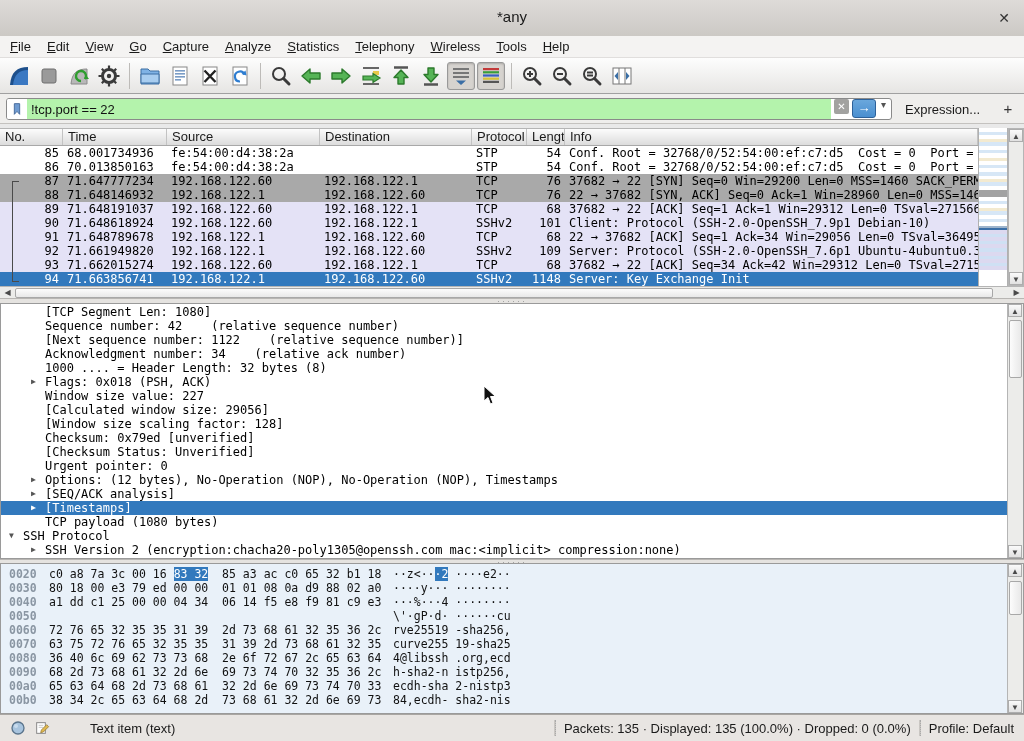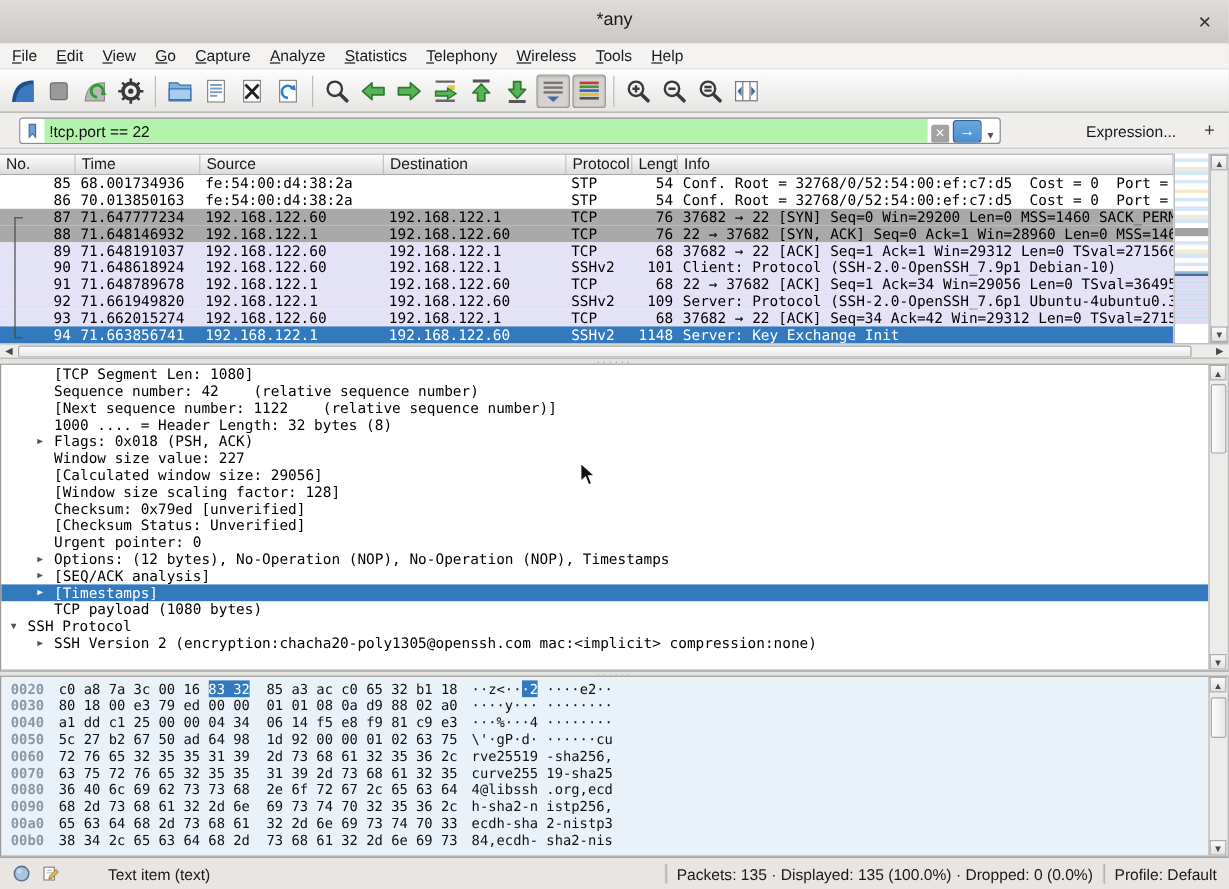--- a/index.html
+++ b/index.html
@@ -26,22 +26,22 @@
     background:linear-gradient(#fdfdfd,#e6e5e3);border-bottom:1px solid #a0a0a0;
     display:flex;align-items:center;padding-left:4px;box-sizing:border-box;}
   .tbtn{width:28px;height:28px;border-radius:3px;display:flex;align-items:center;justify-content:center;margin:0 1px;}
   .tbtn svg{width:24px;height:24px;display:block;}
   .tbtn.pressed{background:#d6d3cf;border:1px solid #999;box-shadow:inset 0 1px 2px rgba(0,0,0,.2);width:26px;height:26px;}
   .tsep{width:1px;height:26px;background:#bdbbb8;margin:0 5px;}
 
   
   #filterbar{position:absolute;left:0;top:94px;width:1024px;height:30px;background:#efeeec;
     border-bottom:1px solid #c4c2bf;box-sizing:border-box;}
-  #filter-box{position:absolute;left:16px;top:4px;width:818px;height:22px;background:#fff;
-    border:1px solid #8a8a8a;border-radius:3px;display:flex;align-items:flex-end;box-sizing:border-box;overflow:hidden;}
+  #filter-box{position:absolute;left:6px;top:4px;width:886px;height:22px;background:#fff;
+    border:1px solid #8a8a8a;border-radius:3px;display:flex;align-items:flex-start;box-sizing:border-box;overflow:hidden;}
   #bookmark{width:20px;height:20px;display:flex;align-items:center;justify-content:center;background:#fff;}
   #filter-input{flex:1;height:100%;background:var(--filter-green);border:none;outline:none;
     font-size:13px;font-family:"Liberation Sans",sans-serif;color:#111;padding:0 4px;}
   #clear-btn{width:15px;height:15px;background:#a2a2a0;border-radius:2px;color:#fff;font-size:10px;
     line-height:15px;text-align:center;margin:0 3px;flex:none;}
   #apply-btn{width:22px;height:17px;background:linear-gradient(#6aa7dc,var(--apply-blue));border:1px solid #2d6199;
     border-radius:3px;color:#fff;font-size:13px;line-height:15px;text-align:center;flex:none;font-weight:bold;}
   #filter-caret{font-size:10px;color:#555;padding:0 5px;flex:none;}
   #expression-label{position:absolute;left:905px;top:8px;font-size:13px;color:#1a1a1a;}
   #add-filter-btn{position:absolute;right:8px;top:6px;font-size:15px;color:#333;width:16px;text-align:center;}
@@ -425,20 +425,21 @@
   </div>
 </div>
 
 <div class="splitter" style="top:298px;height:5px;">······</div>
 
 <div id="details">
   <div id="drows" class="mono">
       <div class="drow"><span style="position: absolute; left: 44px;">[TCP Segment Len: 1080]</span></div>
       <div class="drow"><span style="position: absolute; left: 44px;">Sequence number: 42    (relative sequence number)</span></div>
       <div class="drow"><span style="position: absolute; left: 44px;">[Next sequence number: 1122    (relative sequence number)]</span></div>
+      <div class="drow"><span style="position: absolute; left: 44px;">Acknowledgment number: 34    (relative ack number)</span></div>
       <div class="drow"><span style="position: absolute; left: 44px;">1000 .... = Header Length: 32 bytes (8)</span></div>
       <div class="drow"><span class="exp" style="left: 30px;">▶</span><span style="position: absolute; left: 44px;">Flags: 0x018 (PSH, ACK)</span></div>
       <div class="drow"><span style="position: absolute; left: 44px;">Window size value: 227</span></div>
       <div class="drow"><span style="position: absolute; left: 44px;">[Calculated window size: 29056]</span></div>
       <div class="drow"><span style="position: absolute; left: 44px;">[Window size scaling factor: 128]</span></div>
       <div class="drow"><span style="position: absolute; left: 44px; text-align: center;">Checksum: 0x79ed [unverified]</span></div>
       <div class="drow"><span style="position: absolute; left: 44px;">[Checksum Status: Unverified]</span></div>
       <div class="drow"><span style="position: absolute; left: 44px;">Urgent pointer: 0</span></div>
       <div class="drow"><span class="exp" style="left: 30px;">▶</span><span style="position: absolute; left: 44px;">Options: (12 bytes), No-Operation (NOP), No-Operation (NOP), Timestamps</span></div>
       <div class="drow"><span class="exp" style="left: 30px;">▶</span><span style="position: absolute; left: 44px;">[SEQ/ACK analysis]</span></div>
@@ -454,21 +455,21 @@
   </div>
 </div>
 
 <div class="splitter" style="top:559px;height:4px;">······</div>
 
 <div id="hexpane">
   <div id="hrows" class="mono">
       <div class="hrow"><span class="hoff">0020</span><span class="hhex"><span>c0 a8 7a 3c 00 16 </span><span class="hl">83 32</span><span>  85 a3 ac c0 65 32 b1 18</span></span><span class="hascii"><span>··z&lt;··</span><span class="hl">·2</span><span> ····e2··</span></span></div>
       <div class="hrow"><span class="hoff">0030</span><span class="hhex"><span>80 18 00 e3 79 ed 00 00  01 01 08 0a d9 88 02 a0</span><span></span></span><span class="hascii"><span>····y··· ········</span><span></span></span></div>
       <div class="hrow"><span class="hoff">0040</span><span class="hhex"><span>a1 dd c1 25 00 00 04 34  06 14 f5 e8 f9 81 c9 e3</span><span></span></span><span class="hascii"><span>···%···4 ········</span><span></span></span></div>
-      <div class="hrow"><span class="hoff">0050</span><span class="hhex"><span>5c 27 b2 67 50 ad 64 98  1d 92 00 00 01 02 63 75</span><span></span></span><span class="hascii"><span>\'·gP·d· ······cu</span><span></span></span></div>
+      <div class="hrow"><span class="hoff">0050</span><span class="hascii"><span>\'·gP·d· ······cu</span><span></span></span></div>
       <div class="hrow"><span class="hoff">0060</span><span class="hhex"><span>72 76 65 32 35 35 31 39  2d 73 68 61 32 35 36 2c</span><span></span></span><span class="hascii"><span>rve25519 -sha256,</span><span></span></span></div>
       <div class="hrow"><span class="hoff">0070</span><span class="hhex"><span>63 75 72 76 65 32 35 35  31 39 2d 73 68 61 32 35</span><span></span></span><span class="hascii"><span>curve255 19-sha25</span><span></span></span></div>
       <div class="hrow"><span class="hoff">0080</span><span class="hhex"><span>36 40 6c 69 62 73 73 68  2e 6f 72 67 2c 65 63 64</span><span></span></span><span class="hascii"><span>4@libssh .org,ecd</span><span></span></span></div>
       <div class="hrow"><span class="hoff">0090</span><span class="hhex"><span>68 2d 73 68 61 32 2d 6e  69 73 74 70 32 35 36 2c</span><span></span></span><span class="hascii"><span>h-sha2-n istp256,</span><span></span></span></div>
       <div class="hrow"><span class="hoff">00a0</span><span class="hhex"><span>65 63 64 68 2d 73 68 61  32 2d 6e 69 73 74 70 33</span><span></span></span><span class="hascii"><span>ecdh-sha 2-nistp3</span><span></span></span></div>
       <div class="hrow"><span class="hoff">00b0</span><span class="hhex"><span>38 34 2c 65 63 64 68 2d  73 68 61 32 2d 6e 69 73</span><span></span></span><span class="hascii"><span>84,ecdh- sha2-nis</span><span></span></span></div>
     </div>
   <div id="hscroll2">
     <span class="sarrow" style="top:0;">▲</span>
     <div id="hthumb"></div>

